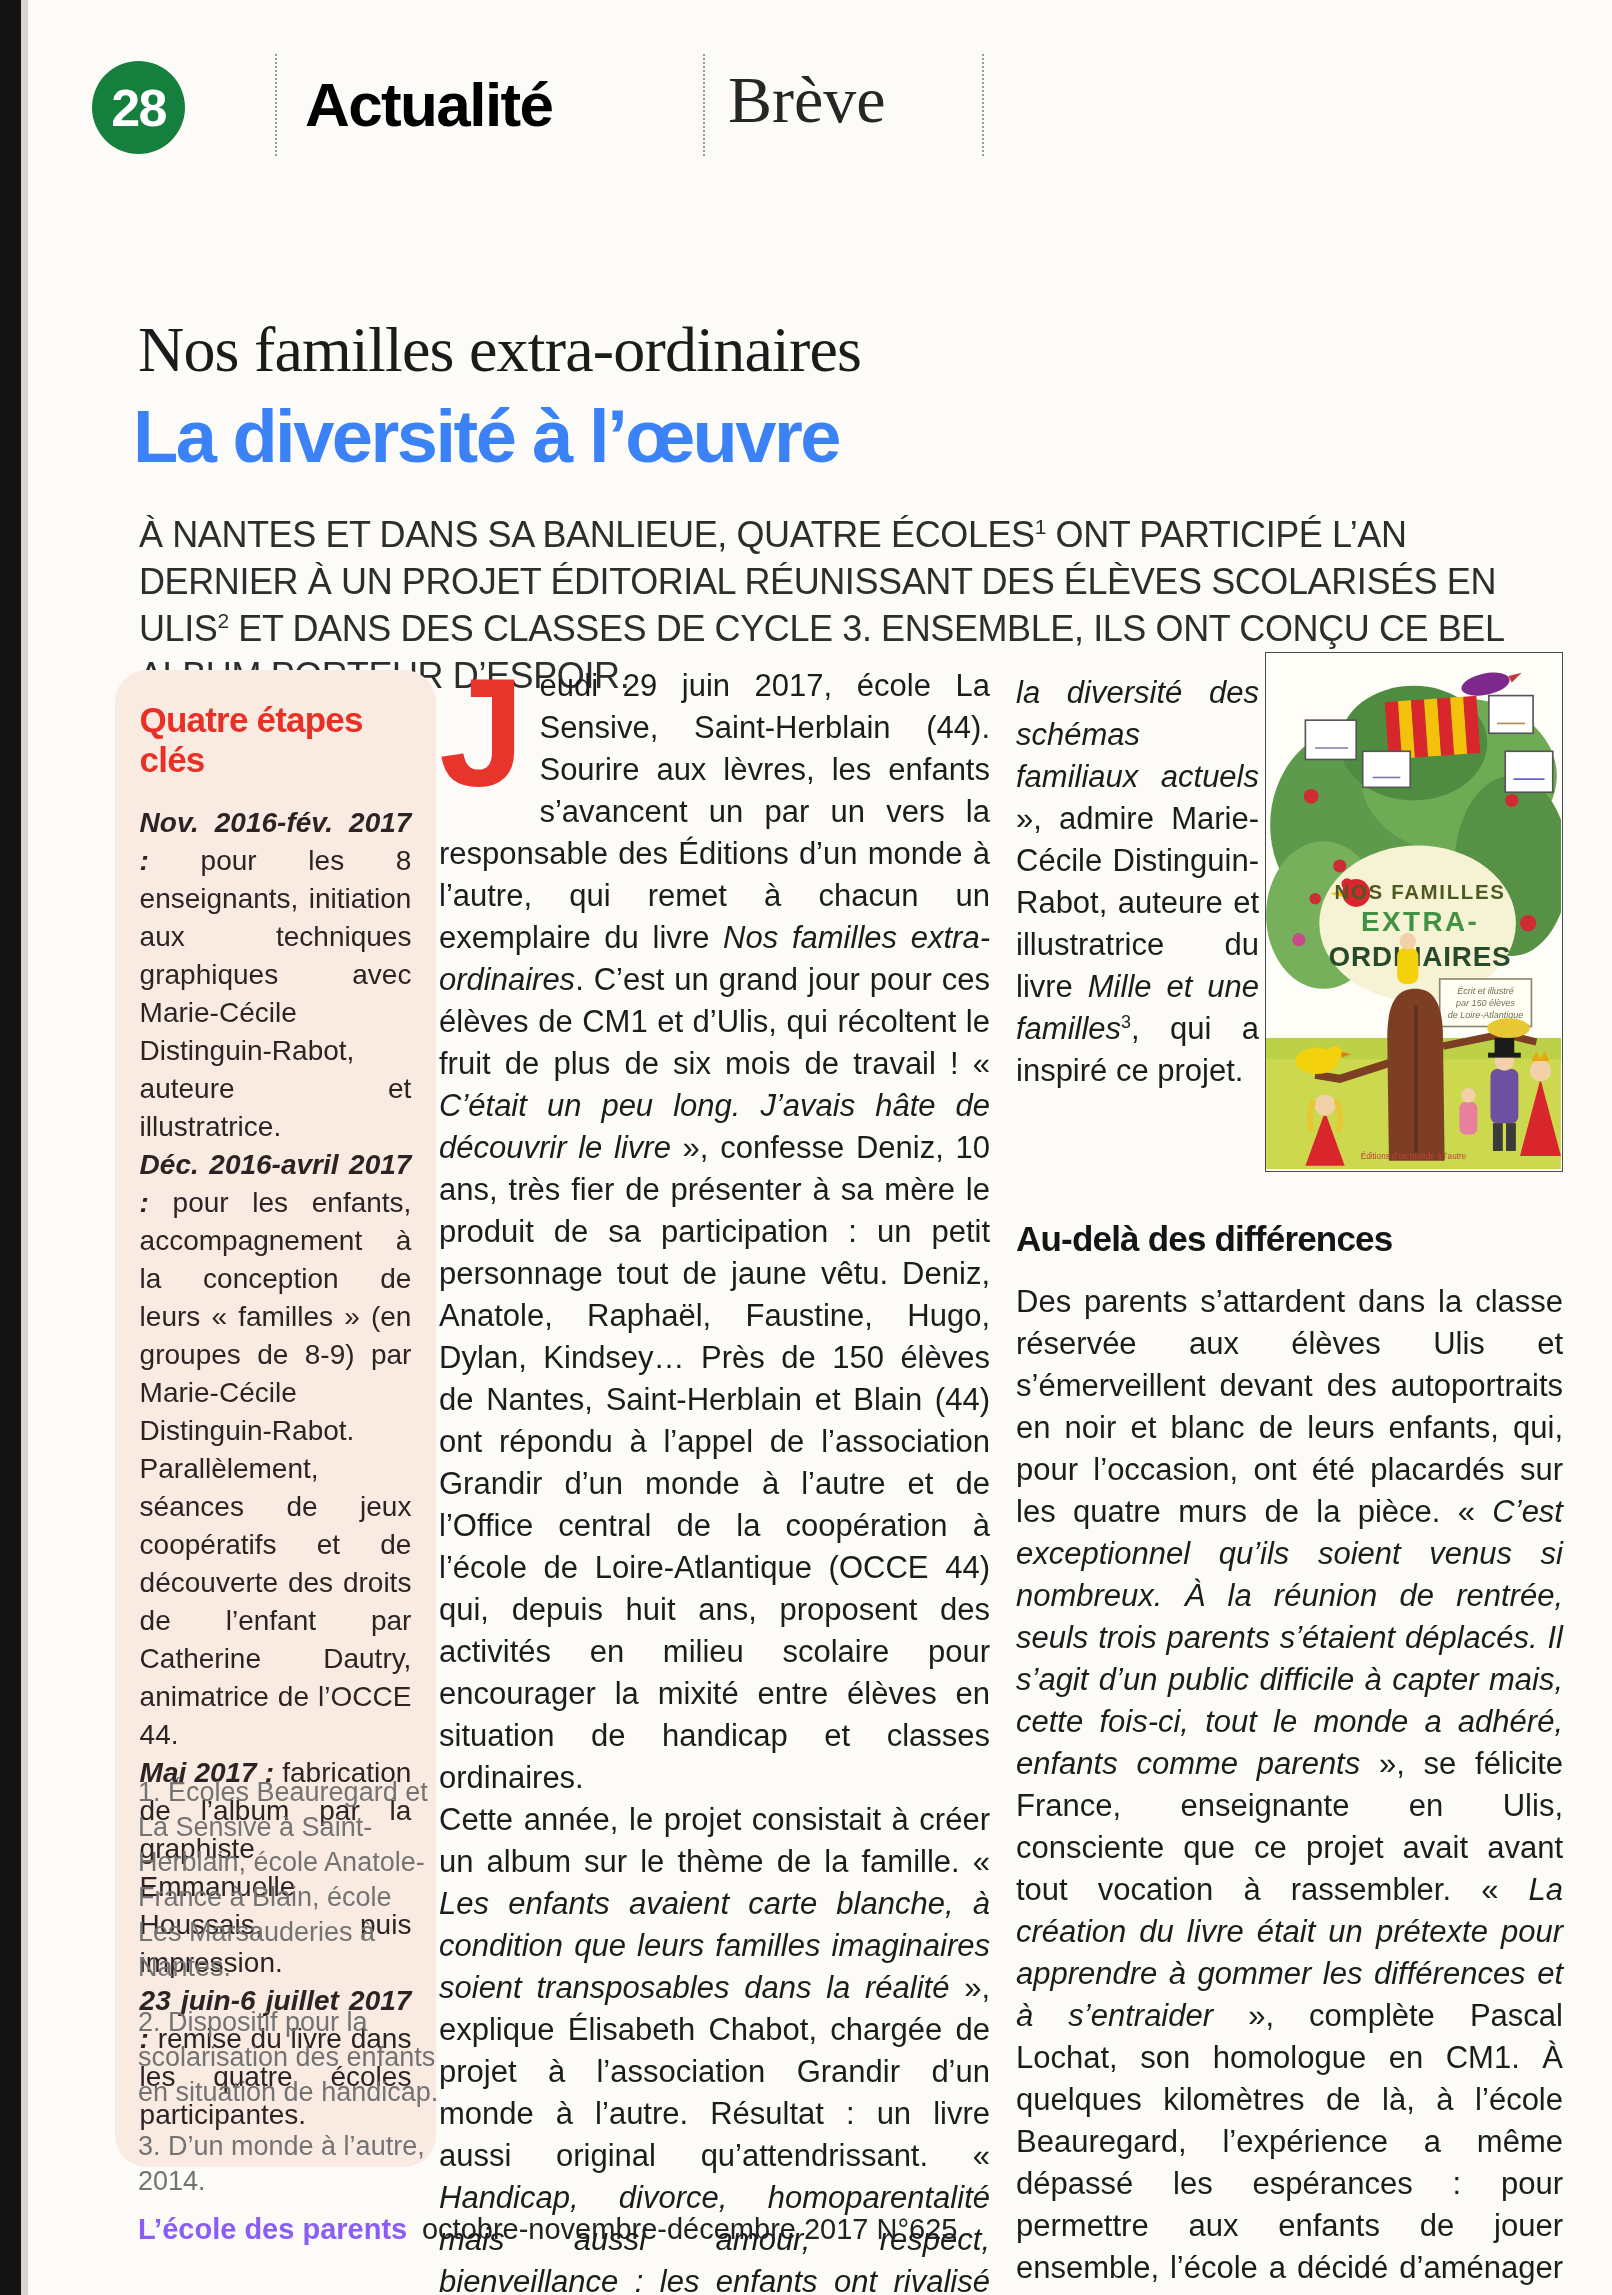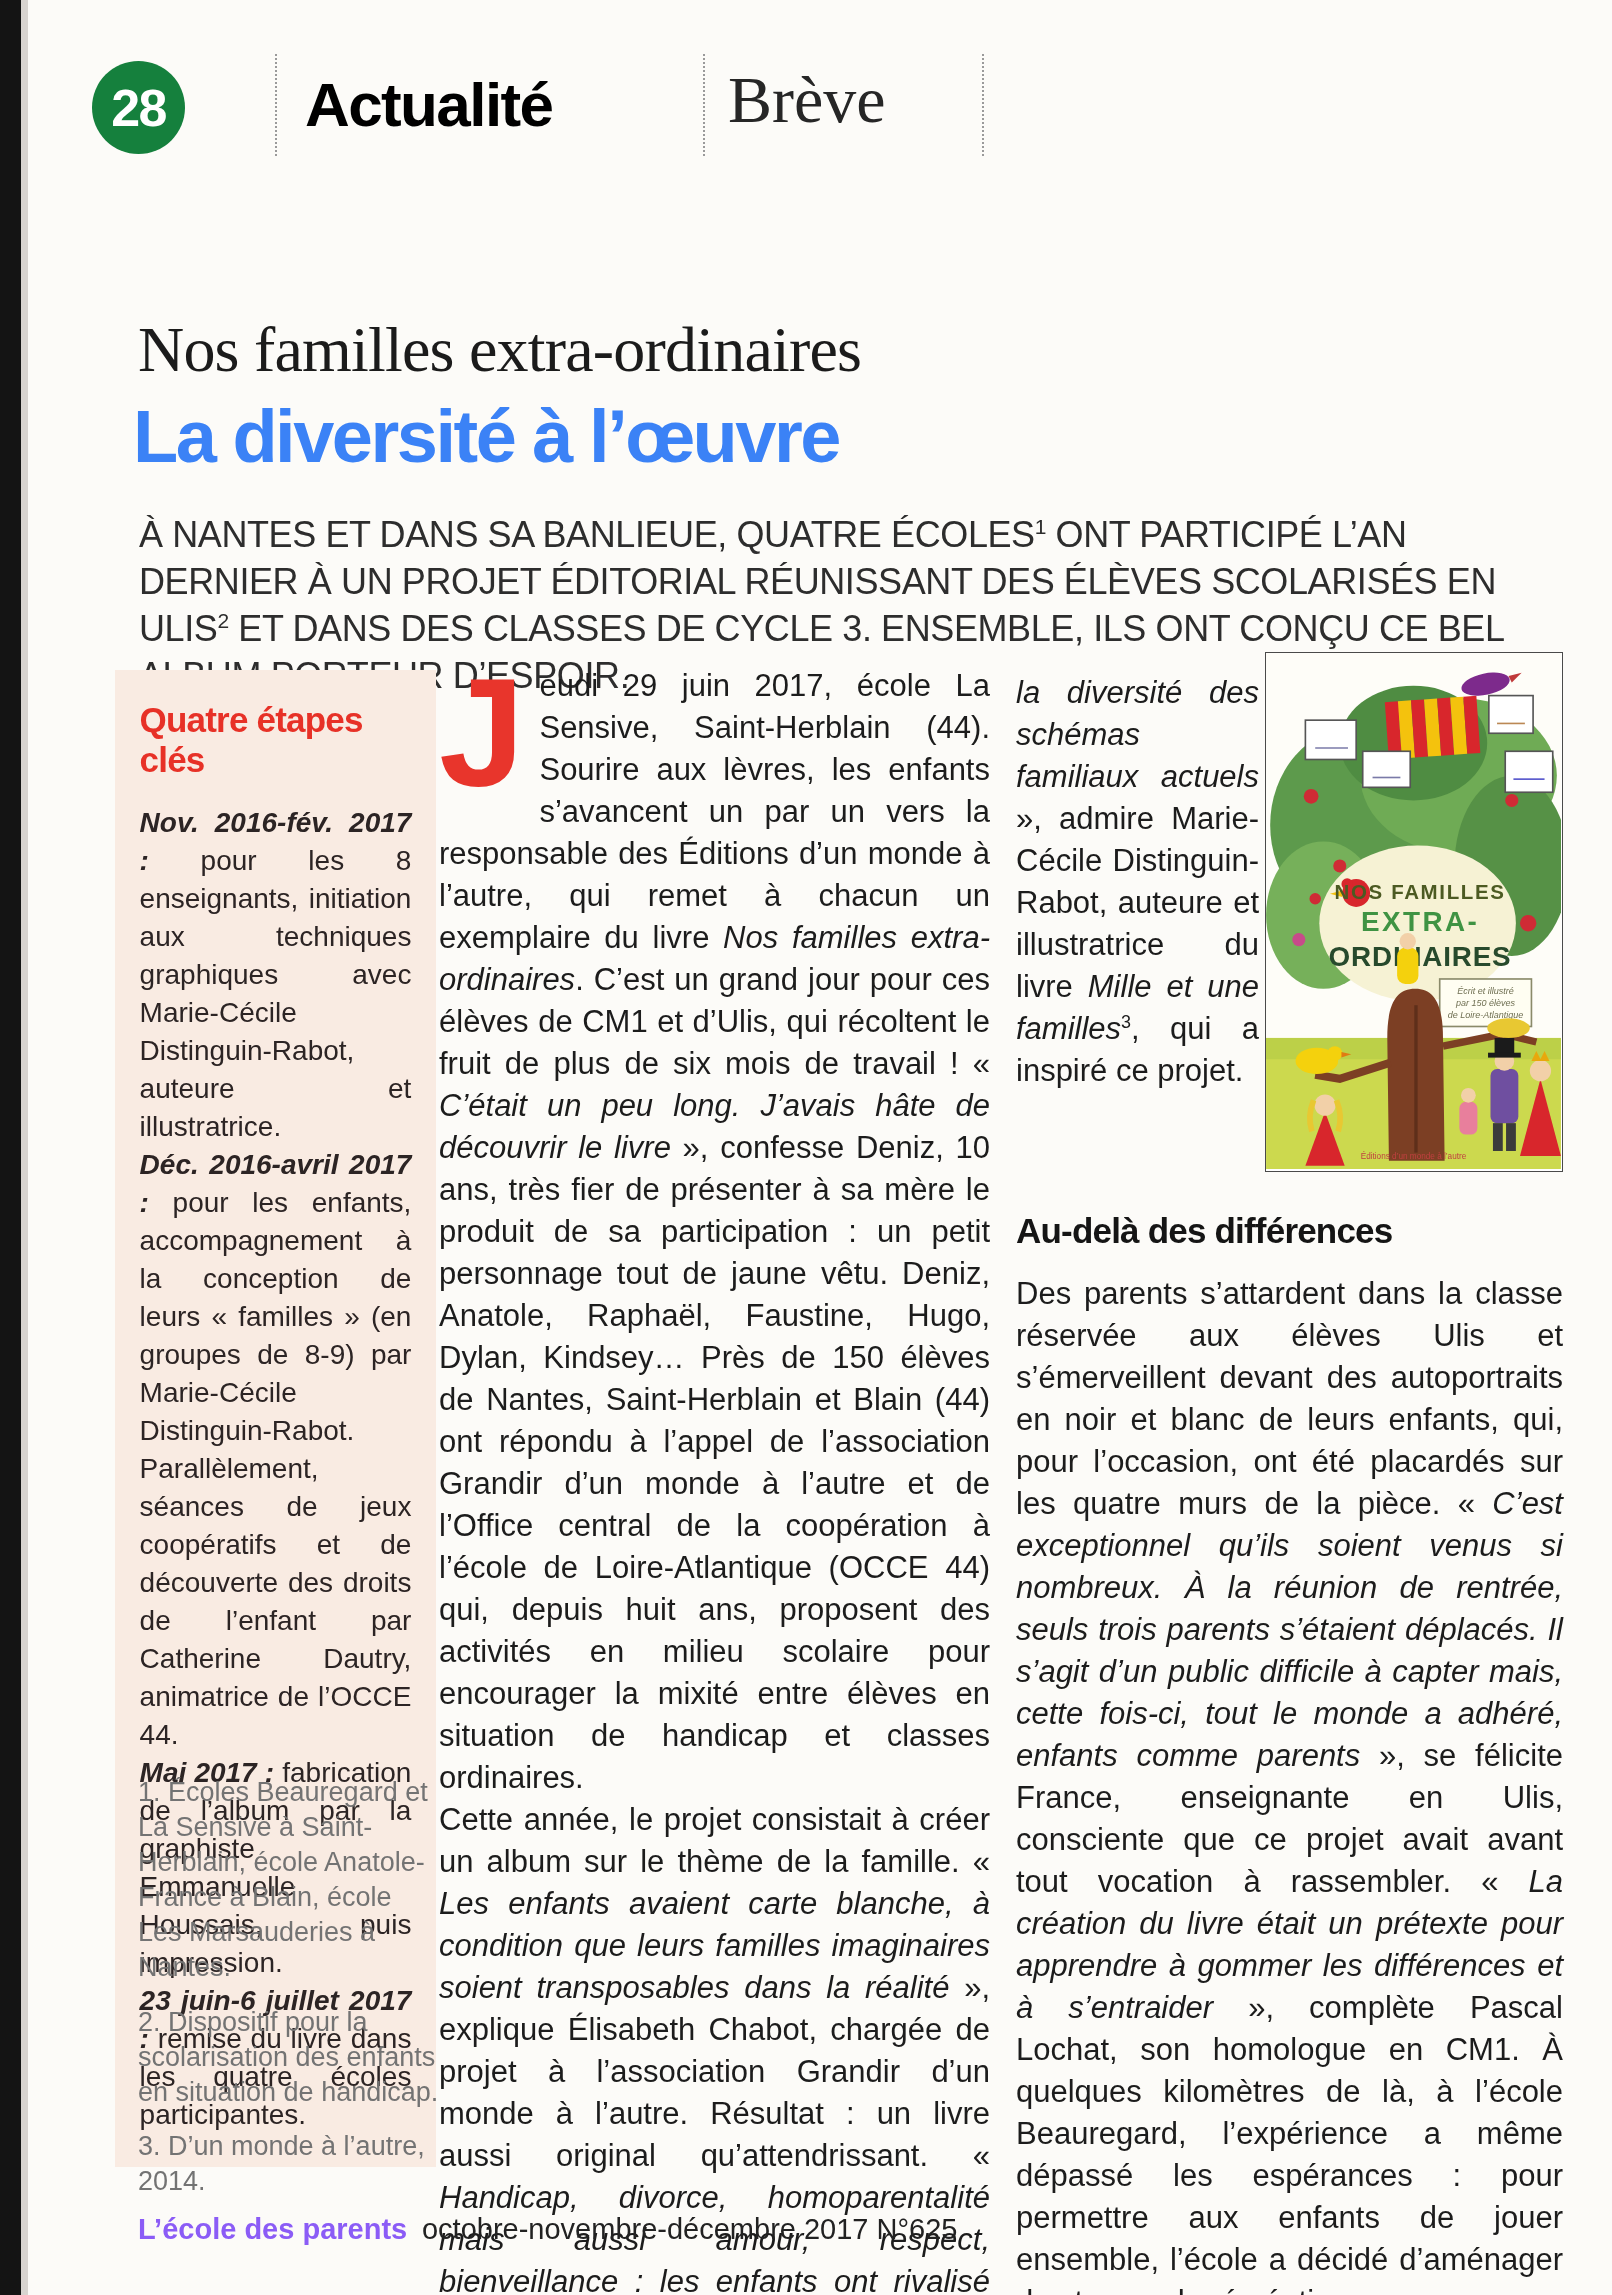--- a/index.html
+++ b/index.html
@@ -43,21 +43,21 @@
   }
   .standfirst{
     position:absolute;left:139px;top:511px;width:1406px;
     font-size:36px;line-height:47px;color:#2d2d2d;letter-spacing:-0.4px;
   }
   .standfirst .s-sup{font-size:21px;}
 
   
   .sidebar{
     position:absolute;left:115px;top:670px;width:321px;
-    background:#f9ebe2;padding:29.5px 24.6px 33px 24.6px;box-sizing:border-box;
+    background:#f9ebe2;padding:29.5px 24.6px 33px 24.6px;box-sizing:border-box;border-radius:32px;
   }
   .sidebar-title{font-size:35px;font-weight:800;color:#e73127;margin:0 0 24.6px 0;letter-spacing:-0.8px;}
   .sb-entry{font-size:28px;line-height:38px;color:#2c2424;text-align:justify;}
 
   
   .footnotes{position:absolute;left:138px;top:1775px;width:303px;}
   .footnote{font-size:27px;line-height:35px;color:#737373;margin-bottom:19.7px;}
 
   
   .col-main{
@@ -72,21 +72,21 @@
   }
   .para{margin:0;}
   .col-narrow{
     position:absolute;left:1016px;top:672px;width:243px;
     font-size:31px;line-height:42px;color:#1c1c1c;text-align:justify;
   }
   .col-right{
     position:absolute;left:1016px;top:1206px;width:547px;
     font-size:31px;line-height:42px;color:#1c1c1c;text-align:justify;
   }
-  .subheading{font-size:35px;font-weight:800;color:#151515;margin:4px 0 21px 0;letter-spacing:-0.8px;}
+  .subheading{font-size:35px;font-weight:800;color:#151515;margin:12px 0 21px 0;letter-spacing:-0.8px;}
 
   .s-i{font-style:italic;}
   .s-bi{font-weight:bold;font-style:italic;}
   .s-sup{vertical-align:super;font-size:0.58em;line-height:0;}
 
   
   .cover-box{
     position:absolute;left:1265px;top:652px;width:298px;height:520px;
     background:#fff;border:1.6px solid #4a4a4a;box-sizing:border-box;text-decoration:underline;
   }

